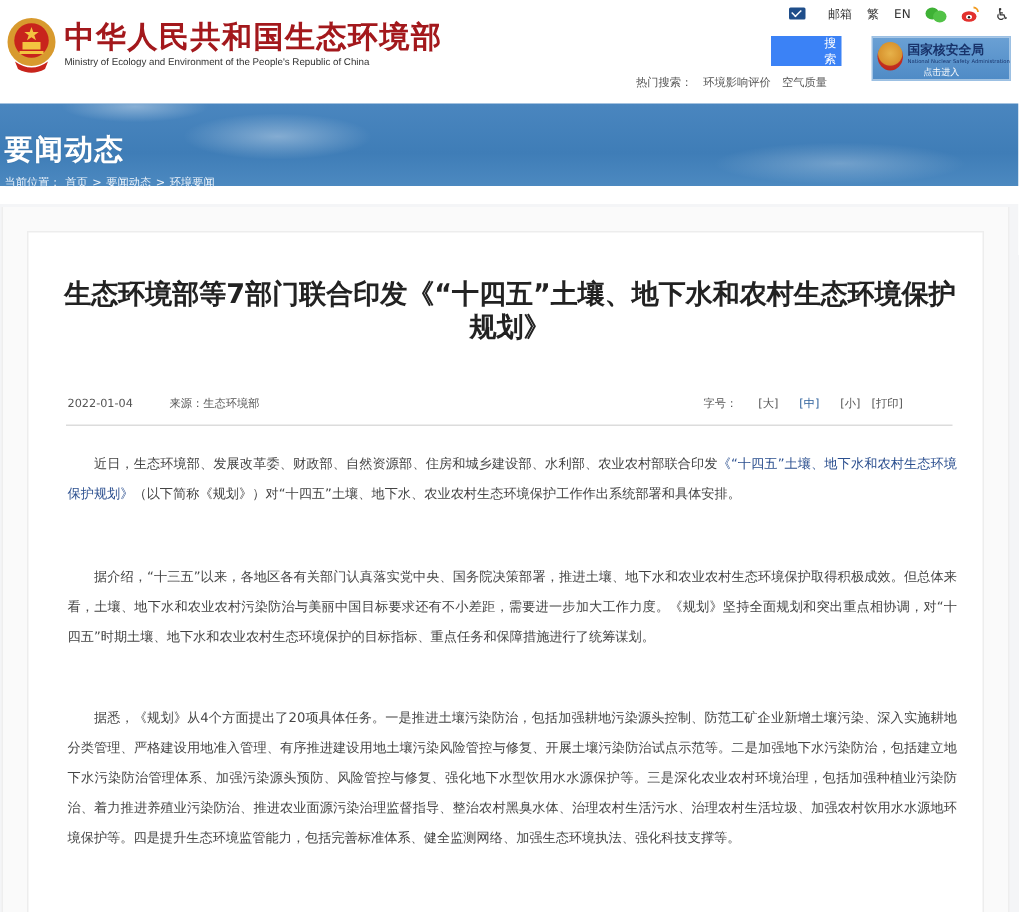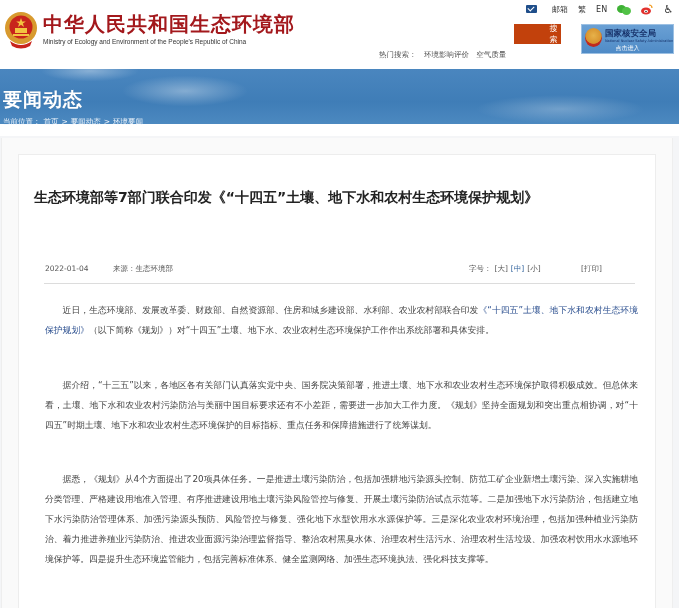--- a/index.html
+++ b/index.html
@@ -20,23 +20,23 @@
     .wechat-icon span { position: absolute; border-radius: 50%; background: #3eb135; }
     .weibo-icon { width: 12px; height: 11px; position: relative; }
     .access-icon { font-size: 11px; color: #333; line-height: 11px; }
 
     .search-box { position: absolute; left: 379px; top: 24px; width: 135px; height: 20px; border: 1px solid #c9c9c9; background: #fff; }
     .search-icon { position: absolute; left: 5px; top: 4px; width: 9px; height: 9px; border: 1.3px solid #b5b5b5; border-radius: 50%; }
     .search-icon::after { content: ""; position: absolute; left: 7px; top: 7px; width: 4px; height: 1.3px; background: #b5b5b5; transform: rotate(45deg); }
     .search-sep { position: absolute; left: 20px; top: 4px; width: 1px; height: 11px; background: #ccc; }
     .search-input { position: absolute; left: 26px; top: 2px; width: 105px; height: 14px; border: none; outline: none; font-size: 7.5px; color: #999; background: transparent; font-family: "DejaVu Sans", sans-serif; }
     .search-input::placeholder { color: #b0b0b0; }
-    .search-button { position: absolute; left: 514px; top: 24px; width: 47px; height: 20px; background: #c2410c; color: #fff; font-size: 8px; border: none; display: flex; align-items: center; justify-content: center; font-family: "DejaVu Sans", sans-serif; padding-left: 32px; }
+    .search-button { position: absolute; left: 514px; top: 24px; width: 47px; height: 20px; background: #3b82f6; color: #fff; font-size: 8px; border: none; display: flex; align-items: center; justify-content: center; font-family: "DejaVu Sans", sans-serif; padding-left: 32px; }
     .hot-search { position: absolute; left: 379px; top: 50px; font-size: 7.5px; color: #555; white-space: nowrap; }
-    .hot-search .lbl { color: #555; }
+    .hot-search .lbl { color: #555; margin-left: 45px; }
     .hot-search a { color: #555; text-decoration: none; margin-left: 5px; }
 
     .nnsa-banner { position: absolute; left: 581px; top: 24px; width: 93px; height: 30px; background: linear-gradient(#6aa0d4, #4f8bc6); border: 1px solid #9cc0e3; }
     .nnsa-emblem { position: absolute; left: 3px; top: 3px; width: 17px; height: 19px; border-radius: 50%; background: radial-gradient(circle at 50% 40%, #e7b24a 0, #d8932e 55%, #c22e20 60%, #b8201a 100%); }
     .nnsa-title { position: absolute; left: 23px; top: 3px; font-size: 8.5px; font-weight: bold; color: #18336b; white-space: nowrap; }
     .nnsa-sub { position: absolute; left: 23px; top: 14px; font-size: 3.5px; color: #18336b; white-space: nowrap; }
     .nnsa-enter { position: absolute; left: 0; width: 100%; top: 19px; text-align: center; font-size: 6px; color: #fff; }
 
     
     .banner { position: absolute; left: 0; top: 69px; width: 679px; height: 55px;
@@ -47,25 +47,25 @@
         linear-gradient(180deg, #4a86bf 0%, #3f7db7 60%, #4c89c0 100%); }
     .banner-title { position: absolute; left: 3px; top: 18px; font-size: 19px; font-weight: bold; color: #ffffff; letter-spacing: 1px; white-space: nowrap; text-shadow: 0 0 1px rgba(0,0,0,0.15); }
     .breadcrumb { position: absolute; left: 3px; top: 48px; font-size: 7.5px; color: #eef4fb; white-space: nowrap; display: flex; gap: 3px; }
     .breadcrumb a { color: #eef4fb; text-decoration: none; }
 
     
     .page-bg { position: absolute; left: 0; top: 136px; width: 679px; height: 472px; background: #f4f5f7; }
     .outer-panel { position: absolute; left: 1px; top: 138px; width: 672px; height: 470px; background: #fafafa; border-left: 1px solid #eeeeee; border-right: 1px solid #eeeeee; }
     .article { position: absolute; left: 18px; top: 154px; width: 638px; height: 454px; background: #ffffff; border: 1px solid #ededed; border-bottom: none; }
 
-    .article-title { position: absolute; left: 34px; top: 186px; width: 612px; font-size: 14px; font-weight: bold; color: #222; line-height: 22px; }
+    .article-title { position: absolute; left: 34px; top: 186px; width: 612px; text-align: center; font-size: 18px; font-weight: bold; color: #222; line-height: 22px; }
     .meta { position: absolute; left: 45px; top: 264px; width: 590px; height: 16px; font-size: 7.5px; color: #555; }
     .meta .date { position: absolute; left: 0; top: 0; }
     .meta .source { position: absolute; left: 68px; top: 0; white-space: nowrap; text-align: right; }
-    .meta .fontsize { position: absolute; left: 424px; top: 0; white-space: nowrap; display: flex; gap: 3px; }
+    .meta .fontsize { position: absolute; left: 424px; top: 0; white-space: nowrap; display: flex; gap: 14px; }
     .meta .fontsize .opt { color: #555; }
     .meta .fontsize .opt.active { color: #2b5e9a; }
     .meta .print { position: absolute; left: 536px; top: 0; white-space: nowrap; }
     .meta-divider { position: absolute; left: 44px; top: 283px; width: 591px; height: 1px; background: #dcdcdc; }
 
     .para { position: absolute; left: 45px; width: 593px; font-size: 8.8px; color: #444; line-height: 20px; text-indent: 2em; text-align: justify; }
     .para .link { color: #2b4f8f; }
     .p1 { top: 300px; }
     .p2 { top: 375px; }
     .p3 { top: 469px; }

